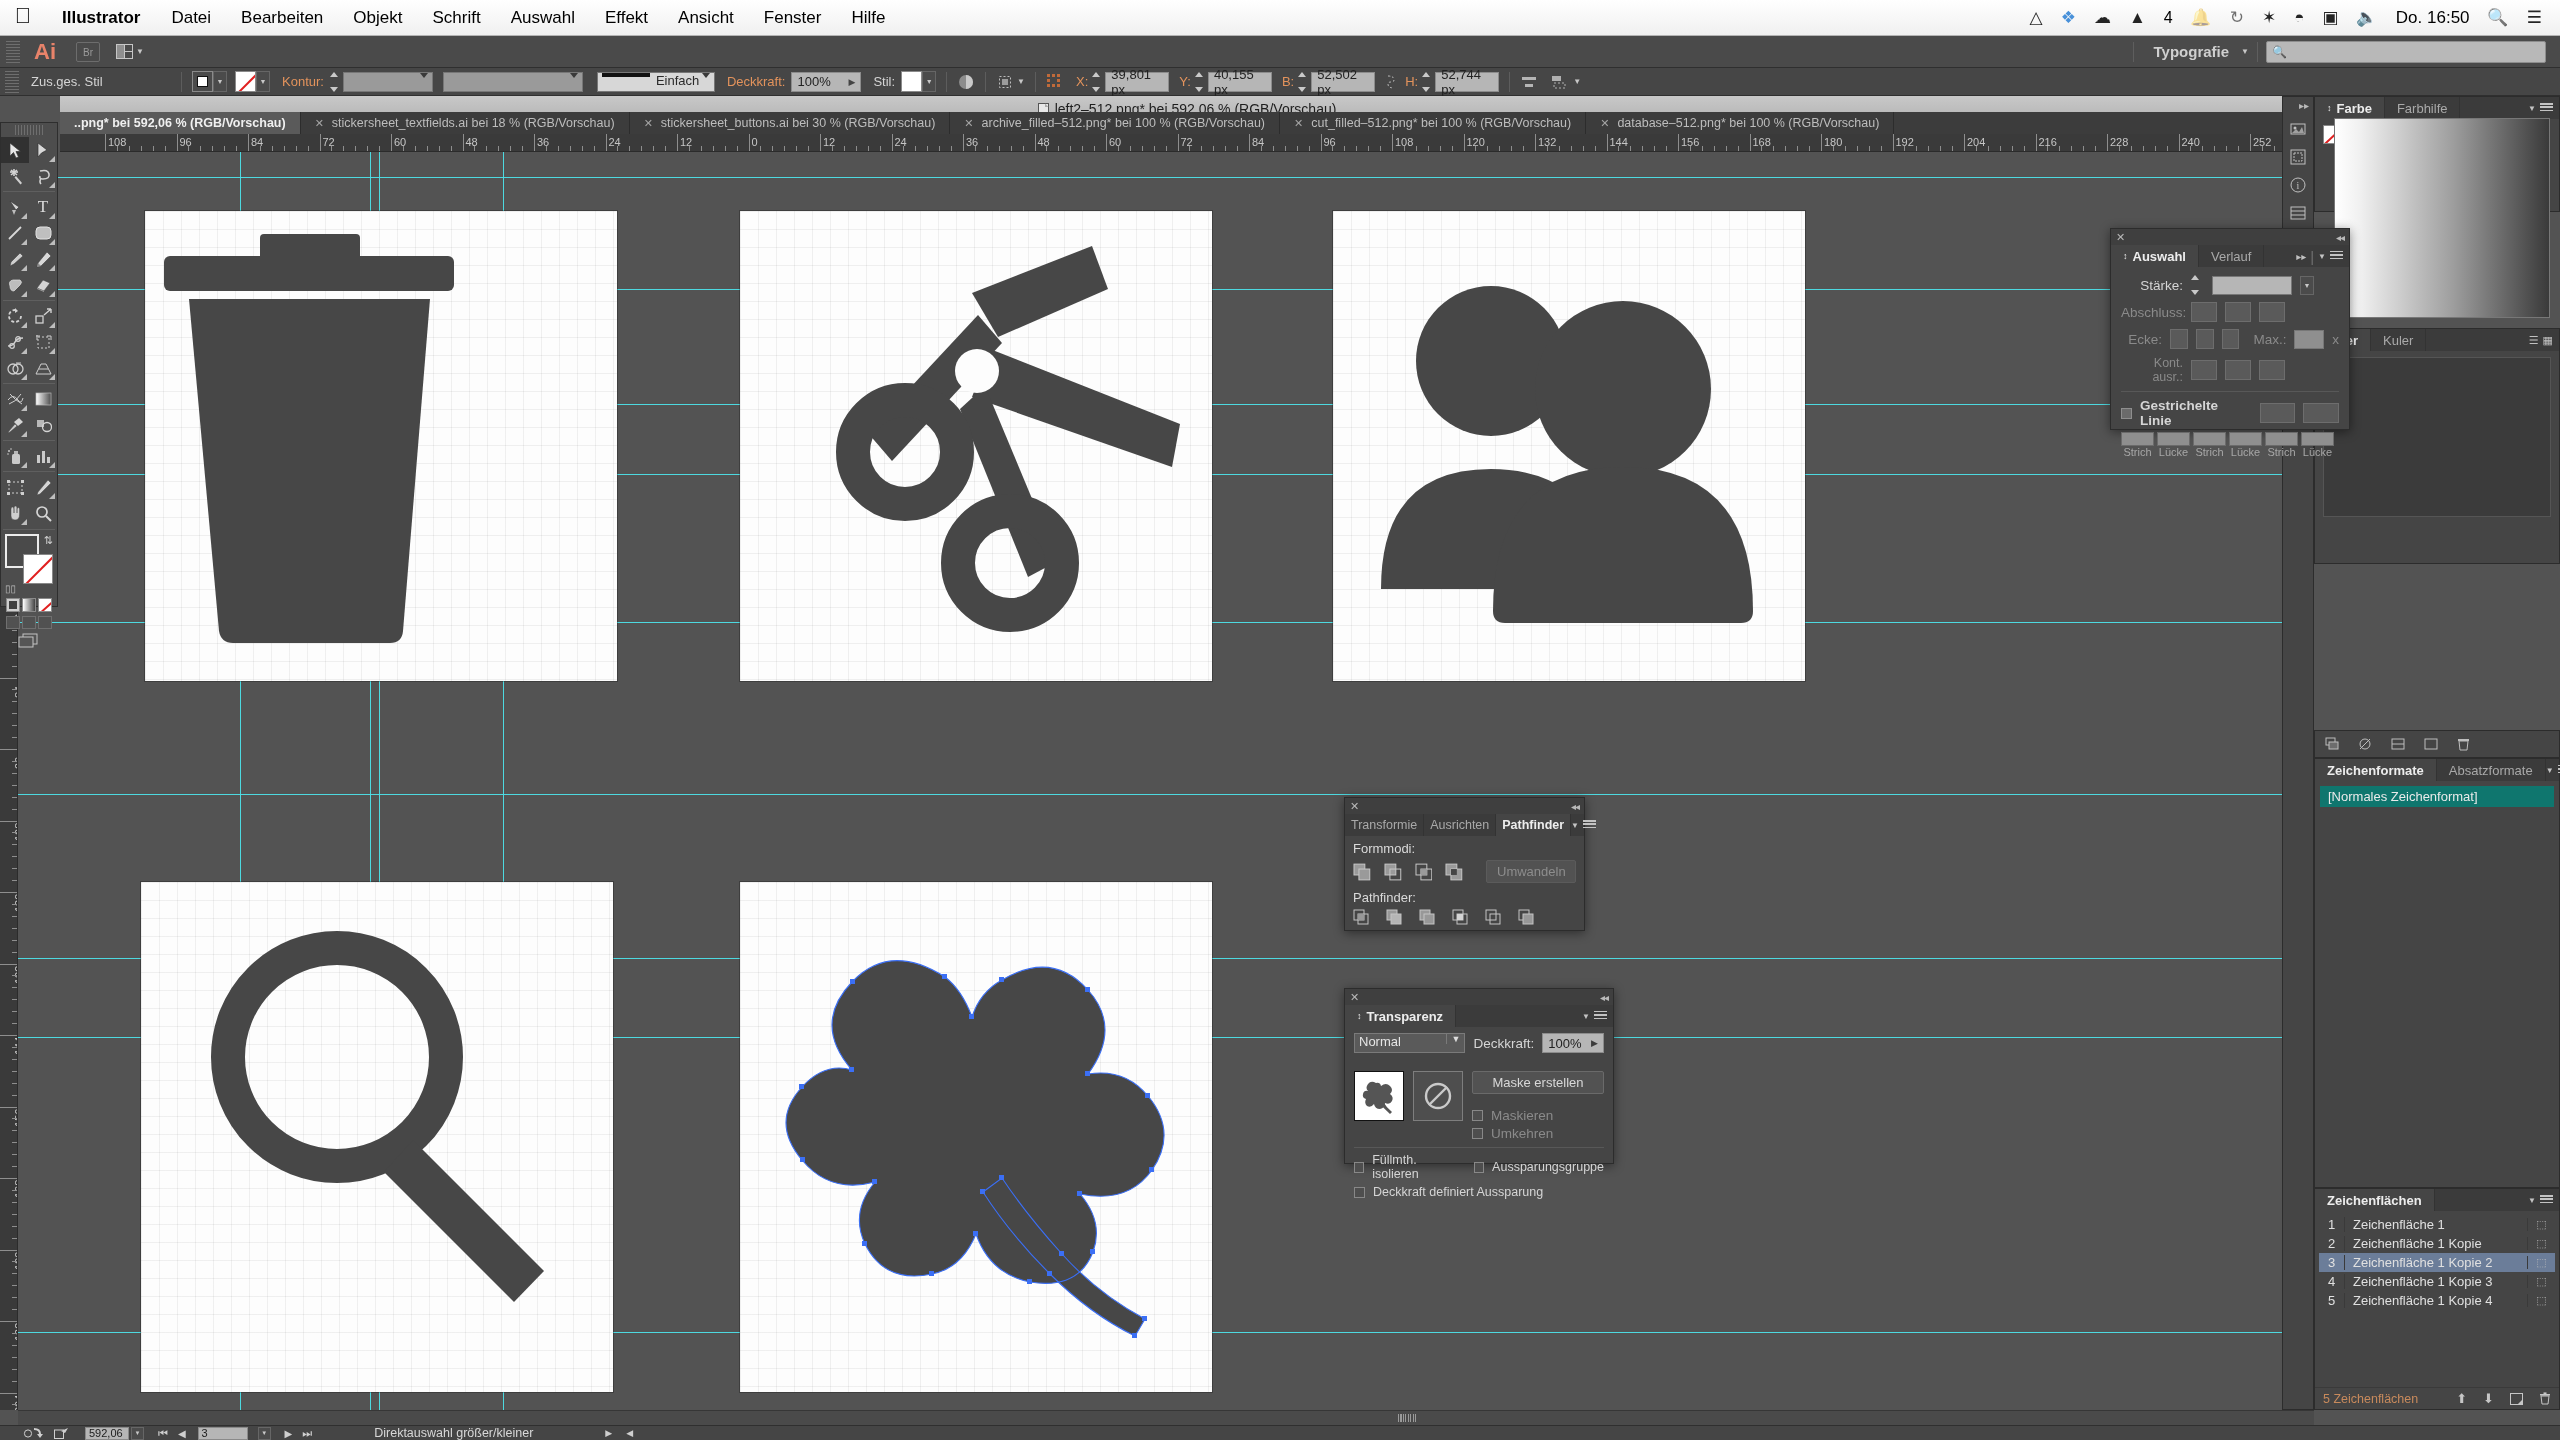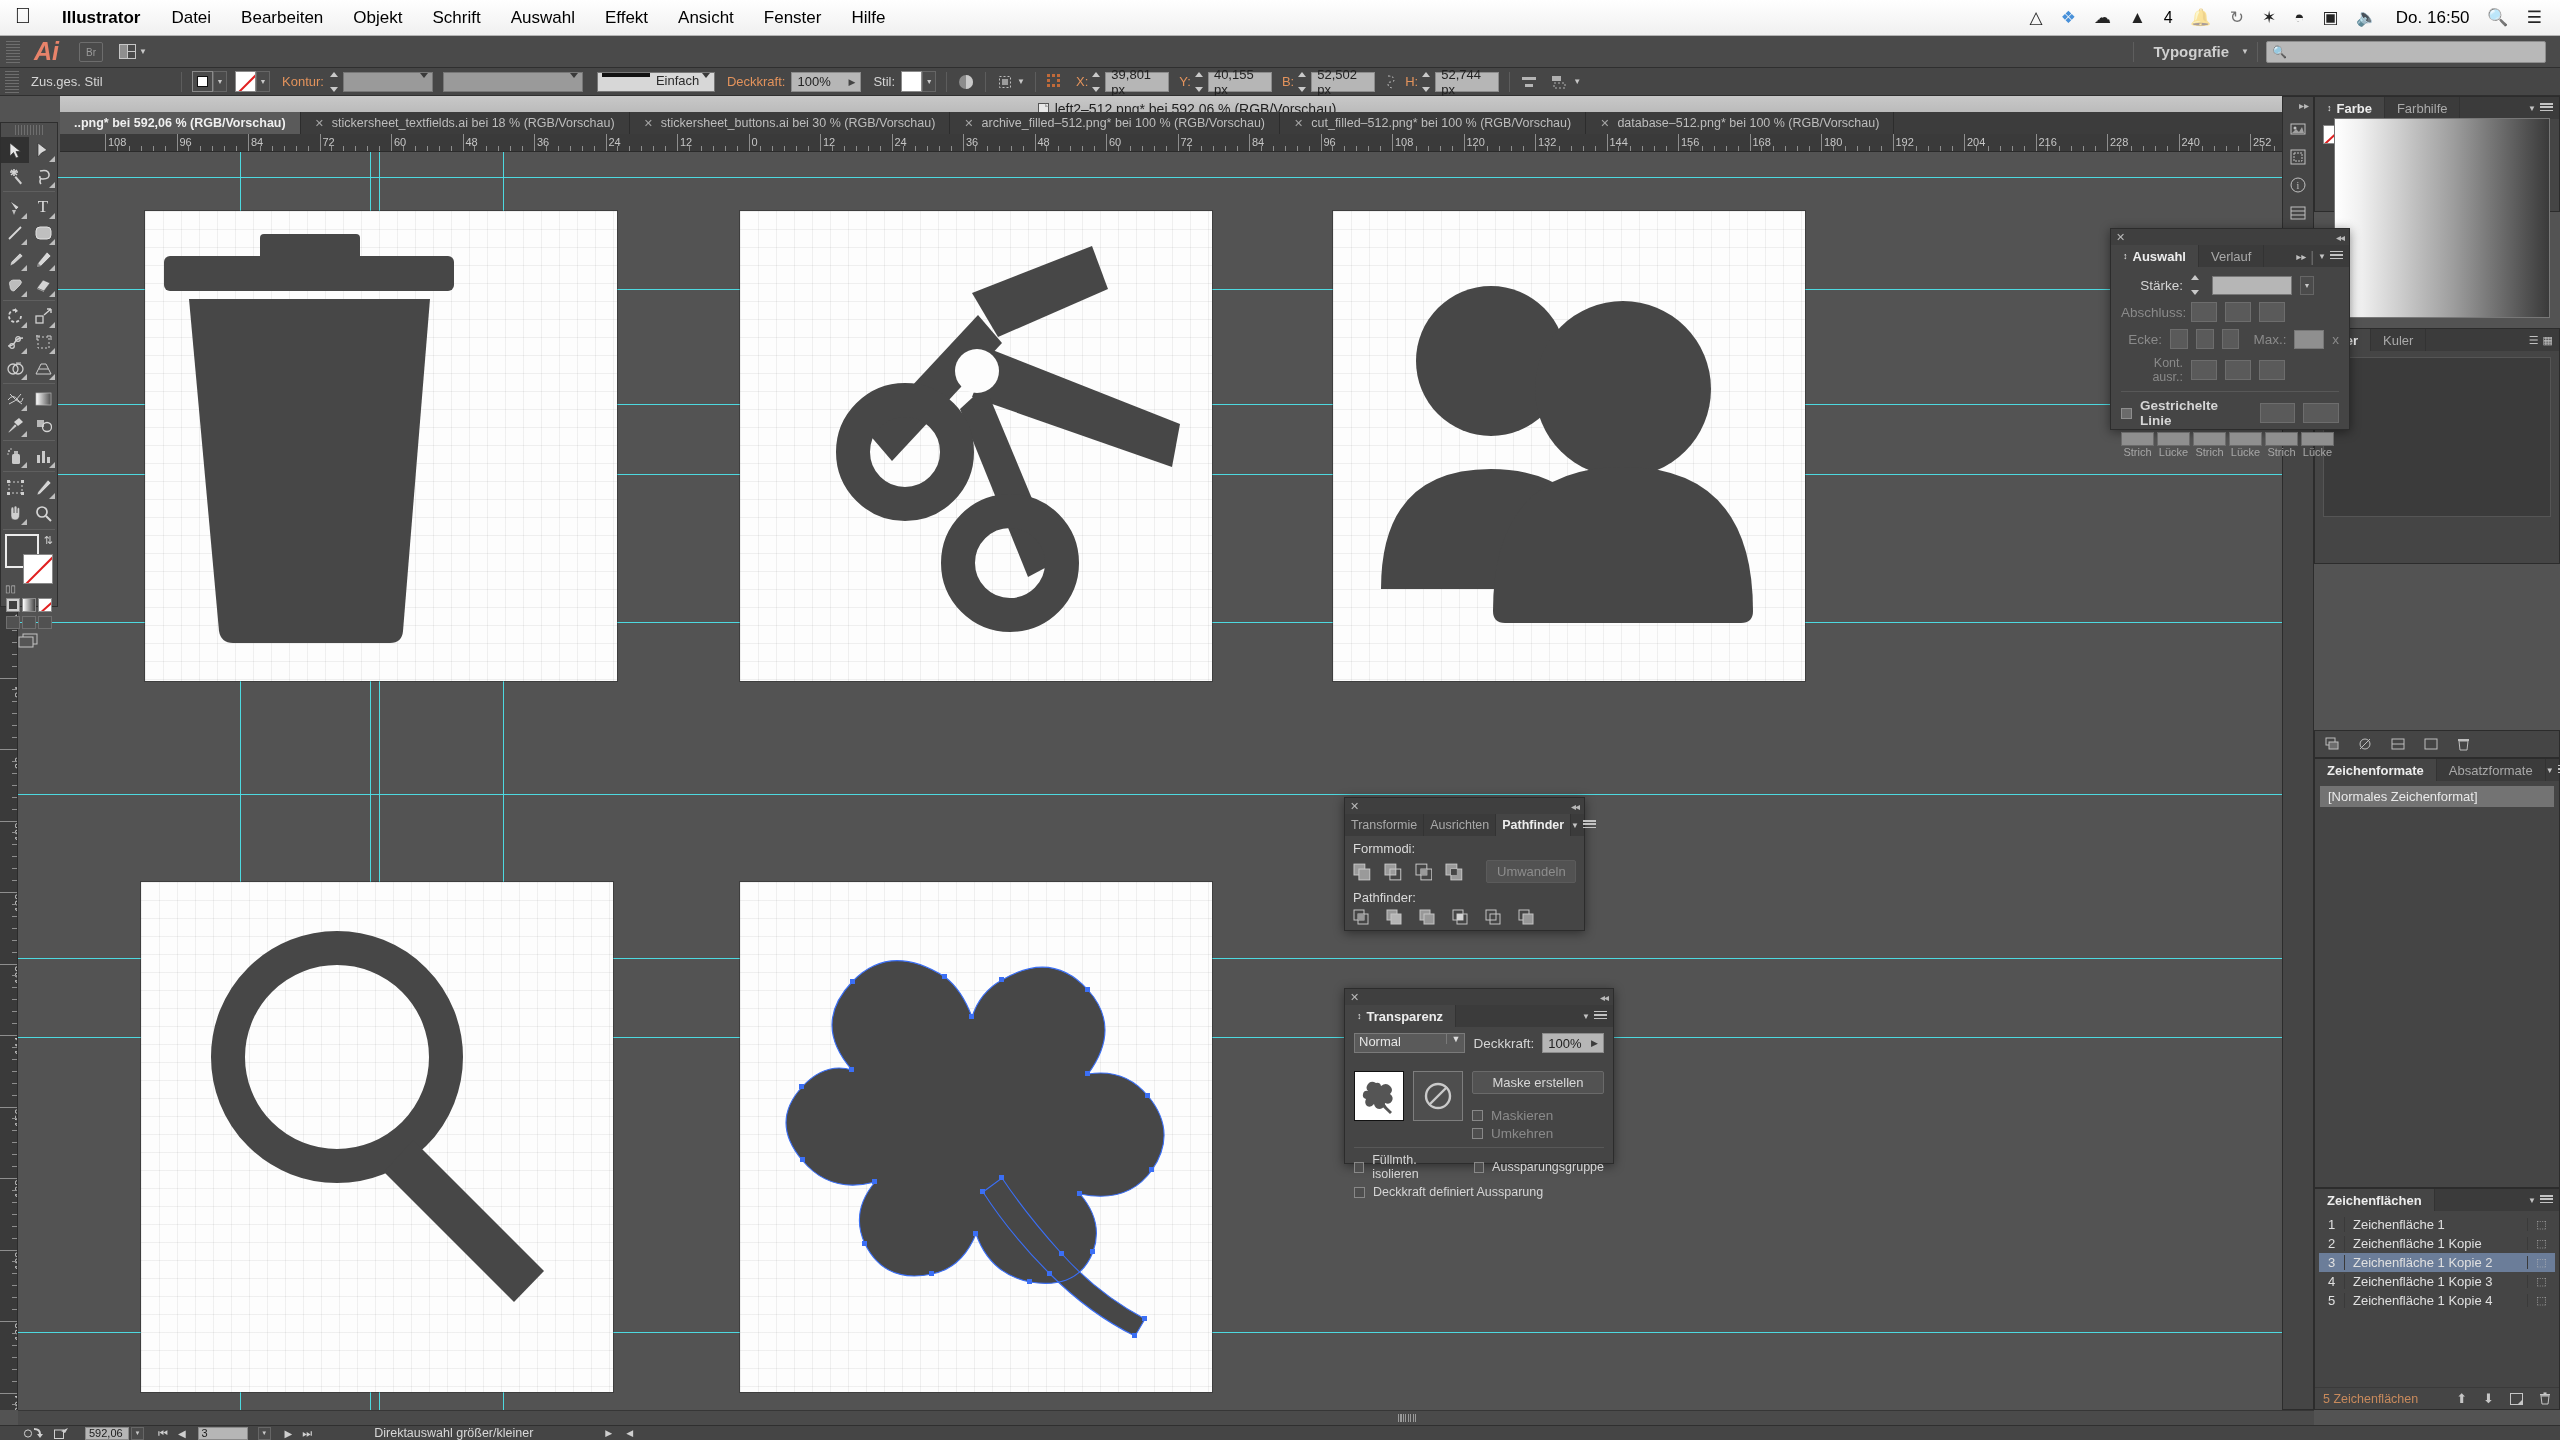--- a/index.html
+++ b/index.html
@@ -28,21 +28,21 @@
 
   
   #appbar {
     position:absolute; left:0; top:36px; width:2560px; height:32px;
     background:#4a4a4a; border-bottom:1px solid #2f2f2f;
     display:flex; align-items:center;
   }
   .grip { width:14px; height:22px;
     background-image:repeating-linear-gradient(to bottom,#6e6e6e 0 1px,transparent 1px 3px);
     margin-left:6px; }
-  #appbar .ailogo { color:#e8836a; font-weight:bold; font-size:25px; margin-left:14px; font-style:italic;}
+  #appbar .ailogo { color:#e8836a; font-weight:bold; font-size:22px; margin-left:14px; }
   #appbar .brbtn { margin-left:20px; width:24px;height:20px;border:1px solid #6d6d6d;border-radius:2px;
       font-size:10px; color:#9a9a9a; text-align:center; line-height:19px;}
   #appbar .arrangebtn { margin-left:16px; display:flex; align-items:center; gap:3px;}
   #appbar .workspace { margin-left:auto; display:flex; align-items:center; gap:0; padding-right:14px;}
   #appbar .wsname { color:#cfcfcf; font-size:15px; padding:0 12px; font-weight:bold;}
   #appbar .sep { width:1px;height:20px;background:#5e5e5e;margin:0 8px;}
   #appbar .searchbox { width:280px;height:22px;background:#b8b8b8;border:1px solid #8d8d8d;border-radius:2px;
      display:flex;align-items:center;padding-left:5px;color:#555;font-size:13px;}
 
   
@@ -1411,21 +1411,21 @@
     </div>
     <div class="ptab">
       <span>Absatzformate</span>
     </div>
     <div class="pmenu">
       <span style="font-size:8px;color:#c3c3c3">▼</span>
       <span class="hamb"></span>
     </div>
   </div>
   <div style="margin:5px 5px 0 5px">
-    <div style="background:#737373;color:#eaeaea;font-size:13px;padding:3px 8px">[Normales Zeichenformat]</div>
+    <div style="background:#0f766e;color:#eaeaea;font-size:13px;padding:3px 8px">[Normales Zeichenformat]</div>
   </div>
 </div>
 
 <div class="dock" style="left:2314px;top:1188px;width:246px;height:222px">
   <div class="ptabs">
     <div class="ptab active">
       <span>Zeichenflächen</span>
     </div>
     <div class="pmenu">
       <span style="font-size:8px;color:#c3c3c3">▼</span>

